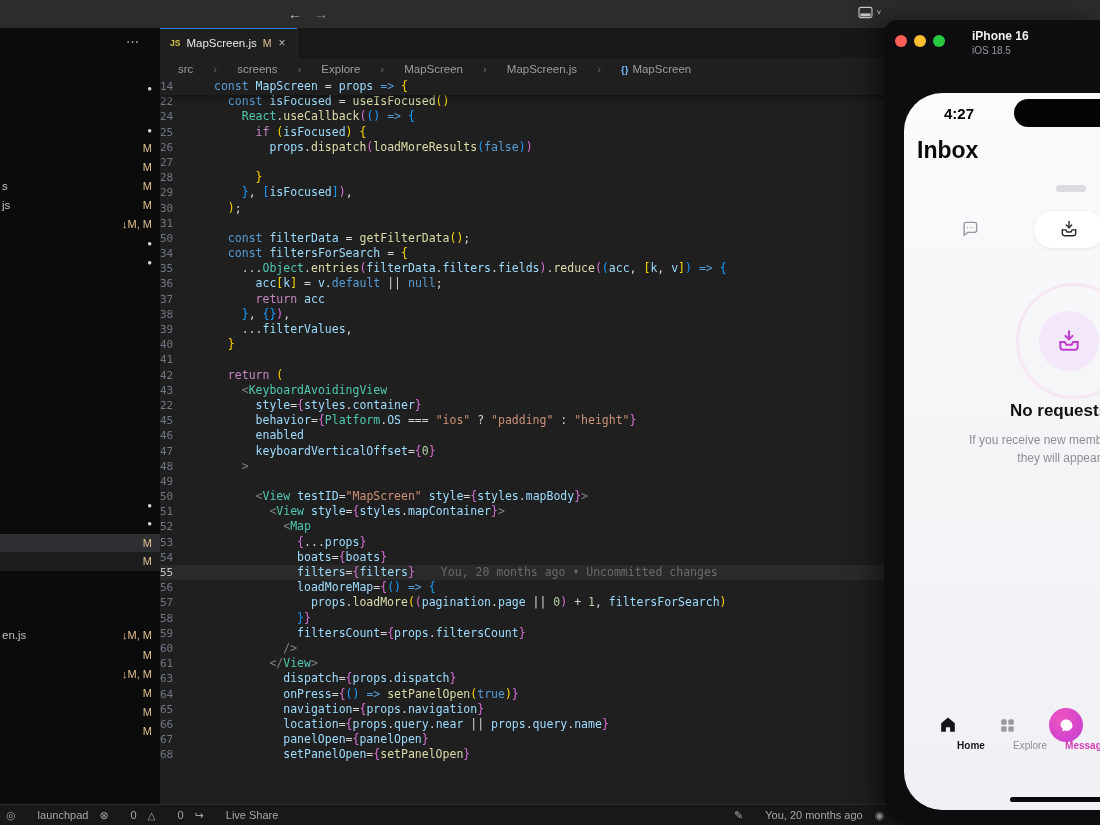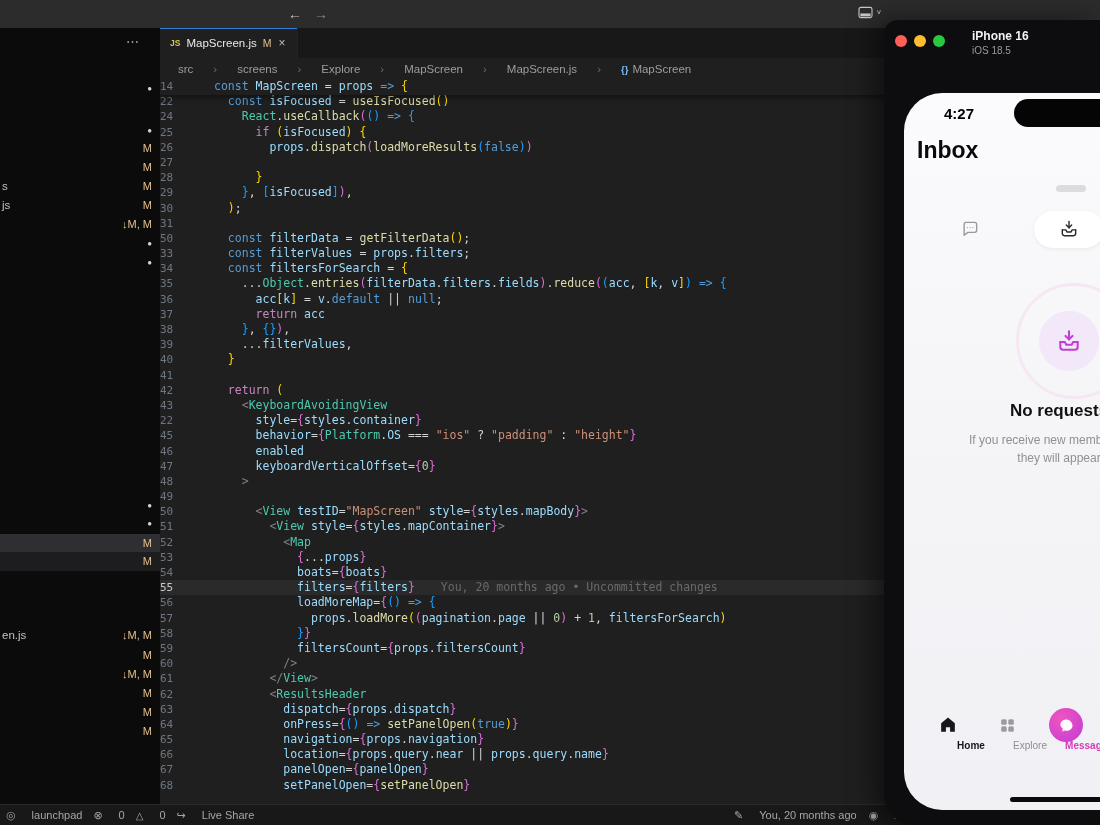--- a/index.html
+++ b/index.html
@@ -53,21 +53,21 @@
   .c-str{color:#ce9178}.c-num{color:#b5cea8}.c-pl{color:#d4d4d4}.c-b1{color:#ffd700}.c-b2{color:#da70d6}
   .c-b3{color:#179fff}.c-tag{color:#808080}.c-attr{color:#9cdcfe}
   .c-blame{color:#6a6a6a;margin-left:26px;}
   .ov-mark{position:absolute;width:7px;height:6px;background:#707070;left:876px;}
 
   
   .statusbar{position:absolute;left:0;bottom:0;width:1100px;height:20px;background:#181818;border-top:1px solid #2a2a2b;
        color:#a6a6a6;font-size:11px;}
   .sb-left{position:absolute;left:6px;top:0;height:20px;display:flex;align-items:center;gap:11px;}
   .sb-right{position:absolute;left:734px;top:0;height:20px;display:flex;align-items:center;gap:12px;}
-  .sb-item{display:flex;align-items:center;gap:16px;white-space:nowrap;}
+  .sb-item{display:flex;align-items:center;gap:22px;white-space:nowrap;}
   .sb-ico{font-size:11px;}
   .launchpad-icon::before{content:"◎";}
   .error-icon::before{content:"⊗";}
   .warning-icon::before{content:"△";font-size:10px;}
   .liveshare-icon::before{content:"↪";}
   .pencil-icon::before{content:"✎";}
   .account-icon::before{content:"◉";}
 
   
   .sim{position:absolute;left:884px;top:20px;width:216px;height:805px;background:#0d0d0f;border-radius:14px 0 0 30px;
@@ -233,21 +233,20 @@
         <div class="code-row"><span class="gutter">22</span><span class="code-text"><span class="c-pl">  </span><span class="c-kw">const</span><span class="c-pl"> </span><span class="c-var">isFocused</span><span class="c-pl"> = </span><span class="c-fn">useIsFocused</span><span class="c-b1">()</span></span></div>
         <div class="code-row"><span class="gutter">24</span><span class="code-text"><span class="c-pl">    </span><span class="c-comp">React</span><span class="c-pl">.</span><span class="c-fn">useCallback</span><span class="c-b2">(</span><span class="c-b3">()</span><span class="c-pl"> </span><span class="c-kw">=&gt;</span><span class="c-pl"> </span><span class="c-b3">{</span></span></div>
         <div class="code-row"><span class="gutter">25</span><span class="code-text"><span class="c-pl">      </span><span class="c-ctl">if</span><span class="c-pl"> </span><span class="c-b1">(</span><span class="c-var">isFocused</span><span class="c-b1">)</span><span class="c-pl"> </span><span class="c-b1">{</span></span></div>
         <div class="code-row"><span class="gutter">26</span><span class="code-text"><span class="c-pl">        </span><span class="c-var">props</span><span class="c-pl">.</span><span class="c-fn">dispatch</span><span class="c-b2">(</span><span class="c-fn">loadMoreResults</span><span class="c-b3">(</span><span class="c-kw">false</span><span class="c-b3">)</span><span class="c-b2">)</span></span></div>
         <div class="code-row"><span class="gutter">27</span><span class="code-text">&nbsp;</span></div>
         <div class="code-row"><span class="gutter">28</span><span class="code-text"><span class="c-pl">      </span><span class="c-b1">}</span></span></div>
         <div class="code-row"><span class="gutter">29</span><span class="code-text"><span class="c-pl">    </span><span class="c-b3">}</span><span class="c-pl">, </span><span class="c-b3">[</span><span class="c-var">isFocused</span><span class="c-b3">]</span><span class="c-b2">)</span><span class="c-pl">,</span></span></div>
         <div class="code-row"><span class="gutter">30</span><span class="code-text"><span class="c-pl">  </span><span class="c-b1">)</span><span class="c-pl">;</span></span></div>
         <div class="code-row"><span class="gutter">31</span><span class="code-text">&nbsp;</span></div>
         <div class="code-row"><span class="gutter">50</span><span class="code-text"><span class="c-pl">  </span><span class="c-kw">const</span><span class="c-pl"> </span><span class="c-var">filterData</span><span class="c-pl"> = </span><span class="c-fn">getFilterData</span><span class="c-b1">()</span><span class="c-pl">;</span></span></div>
-        <div class="code-row"><span class="gutter">33</span><span class="code-text"><span class="c-pl">  </span><span class="c-kw">const</span><span class="c-pl"> </span><span class="c-var">filterValues</span><span class="c-pl"> = </span><span class="c-var">props</span><span class="c-pl">.</span><span class="c-var">filters</span><span class="c-pl">;</span></span></div>
         <div class="code-row"><span class="gutter">34</span><span class="code-text"><span class="c-pl">  </span><span class="c-kw">const</span><span class="c-pl"> </span><span class="c-var">filtersForSearch</span><span class="c-pl"> = </span><span class="c-b1">{</span></span></div>
         <div class="code-row"><span class="gutter">35</span><span class="code-text"><span class="c-pl">    ...</span><span class="c-comp">Object</span><span class="c-pl">.</span><span class="c-fn">entries</span><span class="c-b2">(</span><span class="c-var">filterData</span><span class="c-pl">.</span><span class="c-var">filters</span><span class="c-pl">.</span><span class="c-var">fields</span><span class="c-b2">)</span><span class="c-pl">.</span><span class="c-fn">reduce</span><span class="c-b2">(</span><span class="c-b3">(</span><span class="c-var">acc</span><span class="c-pl">, </span><span class="c-b1">[</span><span class="c-var">k</span><span class="c-pl">, </span><span class="c-var">v</span><span class="c-b1">]</span><span class="c-b3">)</span><span class="c-pl"> </span><span class="c-kw">=&gt;</span><span class="c-pl"> </span><span class="c-b3">{</span></span></div>
         <div class="code-row"><span class="gutter">36</span><span class="code-text"><span class="c-pl">      </span><span class="c-var">acc</span><span class="c-b1">[</span><span class="c-var">k</span><span class="c-b1">]</span><span class="c-pl"> = </span><span class="c-var">v</span><span class="c-pl">.</span><span class="c-kw">default</span><span class="c-pl"> || </span><span class="c-kw">null</span><span class="c-pl">;</span></span></div>
         <div class="code-row"><span class="gutter">37</span><span class="code-text"><span class="c-pl">      </span><span class="c-ctl">return</span><span class="c-pl"> </span><span class="c-var">acc</span></span></div>
         <div class="code-row"><span class="gutter">38</span><span class="code-text"><span class="c-pl">    </span><span class="c-b3">}</span><span class="c-pl">, </span><span class="c-b3">{}</span><span class="c-b2">)</span><span class="c-pl">,</span></span></div>
         <div class="code-row"><span class="gutter">39</span><span class="code-text"><span class="c-pl">    ...</span><span class="c-var">filterValues</span><span class="c-pl">,</span></span></div>
         <div class="code-row"><span class="gutter">40</span><span class="code-text"><span class="c-pl">  </span><span class="c-b1">}</span></span></div>
         <div class="code-row"><span class="gutter">41</span><span class="code-text">&nbsp;</span></div>
         <div class="code-row"><span class="gutter">42</span><span class="code-text"><span class="c-pl">  </span><span class="c-ctl">return</span><span class="c-pl"> </span><span class="c-b1">(</span></span></div>
         <div class="code-row"><span class="gutter">43</span><span class="code-text"><span class="c-pl">    </span><span class="c-tag">&lt;</span><span class="c-comp">KeyboardAvoidingView</span></span></div>
@@ -262,21 +261,20 @@
         <div class="code-row"><span class="gutter">52</span><span class="code-text"><span class="c-pl">          </span><span class="c-tag">&lt;</span><span class="c-comp">Map</span></span></div>
         <div class="code-row"><span class="gutter">53</span><span class="code-text"><span class="c-pl">            </span><span class="c-b2">{</span><span class="c-pl">...</span><span class="c-var">props</span><span class="c-b2">}</span></span></div>
         <div class="code-row"><span class="gutter">54</span><span class="code-text"><span class="c-pl">            </span><span class="c-attr">boats</span><span class="c-pl">=</span><span class="c-b2">{</span><span class="c-var">boats</span><span class="c-b2">}</span></span></div>
         <div class="code-row active"><span class="gutter">55</span><span class="code-text"><span class="c-pl">            </span><span class="c-attr">filters</span><span class="c-pl">=</span><span class="c-b2">{</span><span class="c-var">filters</span><span class="c-b2">}</span><span class="c-blame">You, 20 months ago • Uncommitted changes</span></span></div>
         <div class="code-row"><span class="gutter">56</span><span class="code-text"><span class="c-pl">            </span><span class="c-attr">loadMoreMap</span><span class="c-pl">=</span><span class="c-b2">{</span><span class="c-b3">()</span><span class="c-pl"> </span><span class="c-kw">=&gt;</span><span class="c-pl"> </span><span class="c-b3">{</span></span></div>
         <div class="code-row"><span class="gutter">57</span><span class="code-text"><span class="c-pl">              </span><span class="c-var">props</span><span class="c-pl">.</span><span class="c-fn">loadMore</span><span class="c-b1">(</span><span class="c-b2">(</span><span class="c-var">pagination</span><span class="c-pl">.</span><span class="c-var">page</span><span class="c-pl"> || </span><span class="c-num">0</span><span class="c-b2">)</span><span class="c-pl"> + </span><span class="c-num">1</span><span class="c-pl">, </span><span class="c-var">filtersForSearch</span><span class="c-b1">)</span></span></div>
         <div class="code-row"><span class="gutter">58</span><span class="code-text"><span class="c-pl">            </span><span class="c-b3">}</span><span class="c-b2">}</span></span></div>
         <div class="code-row"><span class="gutter">59</span><span class="code-text"><span class="c-pl">            </span><span class="c-attr">filtersCount</span><span class="c-pl">=</span><span class="c-b2">{</span><span class="c-var">props</span><span class="c-pl">.</span><span class="c-var">filtersCount</span><span class="c-b2">}</span></span></div>
         <div class="code-row"><span class="gutter">60</span><span class="code-text"><span class="c-pl">          </span><span class="c-tag">/&gt;</span></span></div>
         <div class="code-row"><span class="gutter">61</span><span class="code-text"><span class="c-pl">        </span><span class="c-tag">&lt;/</span><span class="c-comp">View</span><span class="c-tag">&gt;</span></span></div>
-        <div class="code-row"><span class="gutter">62</span><span class="code-text"><span class="c-pl">        </span><span class="c-tag">&lt;</span><span class="c-comp">ResultsHeader</span></span></div>
         <div class="code-row"><span class="gutter">63</span><span class="code-text"><span class="c-pl">          </span><span class="c-attr">dispatch</span><span class="c-pl">=</span><span class="c-b2">{</span><span class="c-var">props</span><span class="c-pl">.</span><span class="c-var">dispatch</span><span class="c-b2">}</span></span></div>
         <div class="code-row"><span class="gutter">64</span><span class="code-text"><span class="c-pl">          </span><span class="c-attr">onPress</span><span class="c-pl">=</span><span class="c-b2">{</span><span class="c-b3">()</span><span class="c-pl"> </span><span class="c-kw">=&gt;</span><span class="c-pl"> </span><span class="c-fn">setPanelOpen</span><span class="c-b1">(</span><span class="c-kw">true</span><span class="c-b1">)</span><span class="c-b2">}</span></span></div>
         <div class="code-row"><span class="gutter">65</span><span class="code-text"><span class="c-pl">          </span><span class="c-attr">navigation</span><span class="c-pl">=</span><span class="c-b2">{</span><span class="c-var">props</span><span class="c-pl">.</span><span class="c-var">navigation</span><span class="c-b2">}</span></span></div>
         <div class="code-row"><span class="gutter">66</span><span class="code-text"><span class="c-pl">          </span><span class="c-attr">location</span><span class="c-pl">=</span><span class="c-b2">{</span><span class="c-var">props</span><span class="c-pl">.</span><span class="c-var">query</span><span class="c-pl">.</span><span class="c-var">near</span><span class="c-pl"> || </span><span class="c-var">props</span><span class="c-pl">.</span><span class="c-var">query</span><span class="c-pl">.</span><span class="c-var">name</span><span class="c-b2">}</span></span></div>
         <div class="code-row"><span class="gutter">67</span><span class="code-text"><span class="c-pl">          </span><span class="c-attr">panelOpen</span><span class="c-pl">=</span><span class="c-b2">{</span><span class="c-var">panelOpen</span><span class="c-b2">}</span></span></div>
         <div class="code-row"><span class="gutter">68</span><span class="code-text"><span class="c-pl">          </span><span class="c-attr">setPanelOpen</span><span class="c-pl">=</span><span class="c-b2">{</span><span class="c-fn">setPanelOpen</span><span class="c-b2">}</span></span></div>
       </div>
     <div id="ov-marks">
         <div class="ov-mark" style="top: 128px;"></div>
         <div class="ov-mark" style="top: 173px;"></div>

